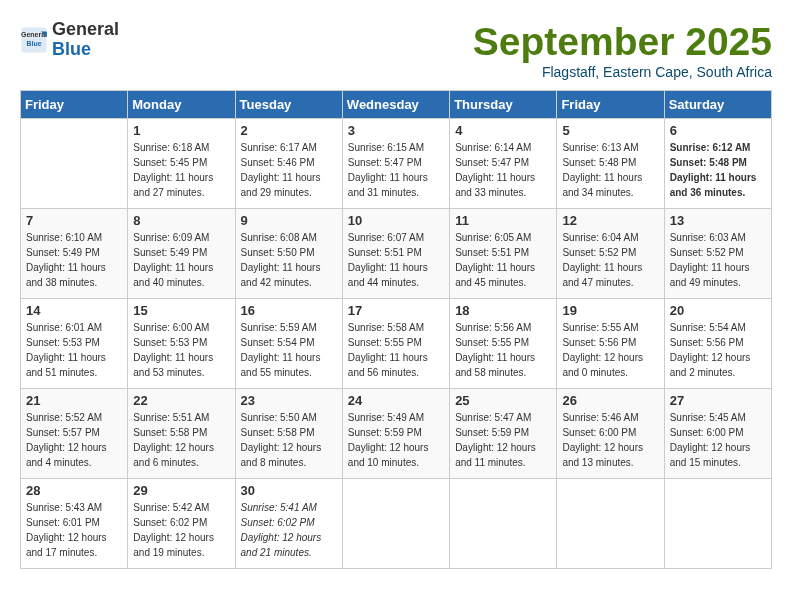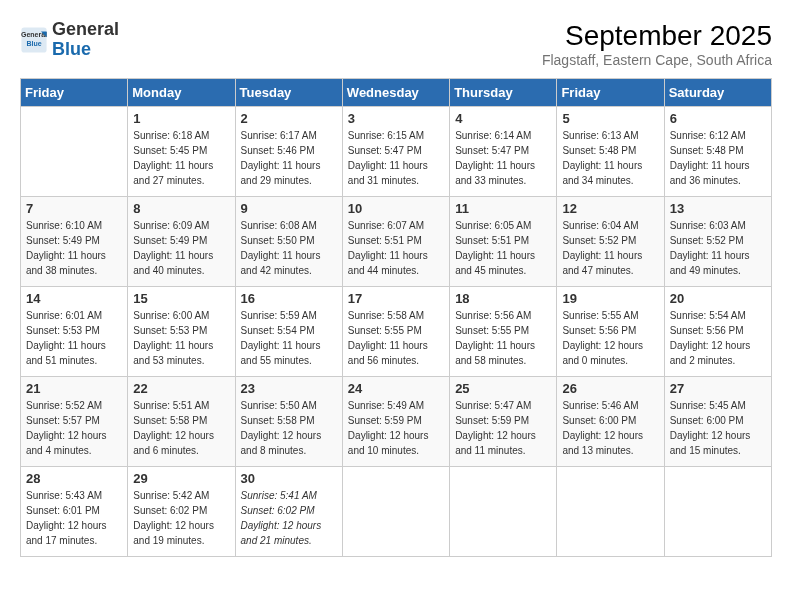--- a/index.html
+++ b/index.html
@@ -29,27 +29,27 @@
     }
     .logo-blue { color: #1a6aad; }
     .logo-icon {
       width: 28px;
       height: 28px;
     }
     .title-section {
       text-align: right;
     }
     .month-title {
-      font-size: 28px;
-      font-weight: normal;
-      color: #000000;
+      font-size: 39px;
+      font-weight: bold;
+      color: #4d7c0f;
     }
     .subtitle {
       font-size: 14px;
-      color: #737373;
+      color: #0c4a6e;
     }
     table {
       width: 100%;
       border-collapse: collapse;
       table-layout: fixed;
     }
     thead tr th {
       background-color: #2b6cb0;
       color: white;
       padding: 6px 4px;
@@ -150,21 +150,21 @@
         </td>
         <td>
           <span class="day-number">5</span>
           <div class="day-info" style="white-space: pre-line;">Sunrise: 6:13 AM
 Sunset: 5:48 PM
 Daylight: 11 hours
 and 34 minutes.</div>
         </td>
         <td>
           <span class="day-number">6</span>
-          <div class="day-info" style="white-space: pre-line;">Sunrise: 6:12 AM
+          <div class="day-info" style="white-space: pre-line; font-weight: bold;">Sunrise: 6:12 AM
 Sunset: 5:48 PM
 Daylight: 11 hours
 and 36 minutes.</div>
         </td>
       </tr>
       <tr>
         <td>
           <span class="day-number">7</span>
           <div class="day-info" style="white-space: pre-line;">Sunrise: 6:10 AM
 Sunset: 5:49 PM

